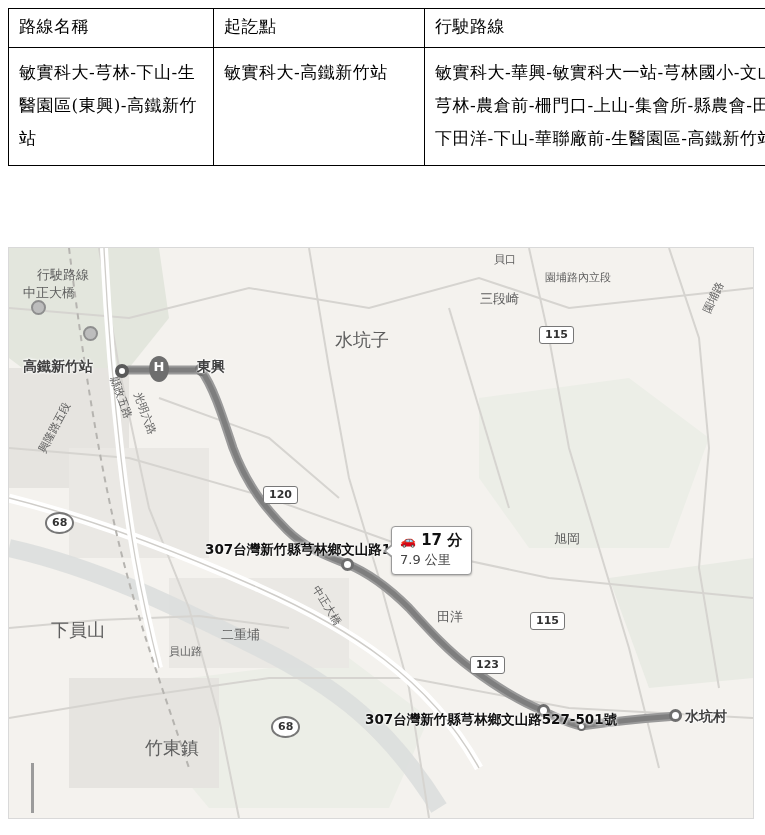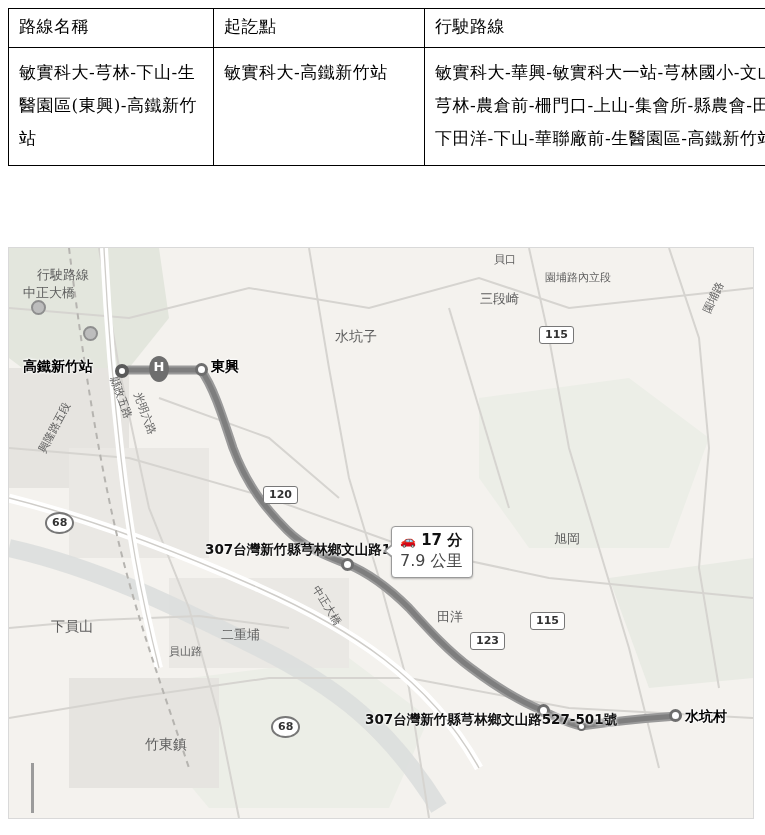--- a/index.html
+++ b/index.html
@@ -71,27 +71,27 @@
 
   .map-label {
     position: absolute;
     font-family: "DejaVu Sans", "Liberation Sans", sans-serif;
     color: #5d5d5d;
     white-space: nowrap;
     pointer-events: none;
   }
   .lbl-sm { font-size: 11px; }
   .lbl-md { font-size: 13px; }
-  .lbl-lg { font-size: 14px; }
+  .lbl-lg { font-size: 18px; }
 
   .poi-strong {
     position: absolute;
     font-family: "DejaVu Sans", "Liberation Sans", sans-serif;
     font-weight: bold;
-    color: #000000;
+    color: #404040;
     font-size: 14px;
     white-space: nowrap;
     text-shadow: 0 0 3px #fff, 0 0 3px #fff, 0 0 2px #fff;
   }
   .addr-label {
     position: absolute;
     font-family: "DejaVu Sans", "Liberation Sans", sans-serif;
     font-weight: bold;
     color: #111;
     font-size: 13.5px;
@@ -181,21 +181,21 @@
   }
   .callout .row1 {
     display: flex;
     align-items: center;
     gap: 5px;
     font-size: 15px;
     font-weight: bold;
     color: #111;
   }
   .callout .row2 {
-    font-size: 16px;
+    font-size: 13px;
     color: #444;
     margin-top: 1px;
   }
   .callout:after {
     content: "";
     position: absolute;
     left: -9px;
     top: 17px;
     width: 0; height: 0;
     border-top: 7px solid transparent;
@@ -306,21 +306,21 @@
       <div class="hospital-pin" style="left:140px; top:108px;">H</div>
       <div class="rail-dot" style="left:106px; top:116px;"></div>
 
       <div class="node" style="left:186px; top:115px;"></div>
       <div class="node" style="left:332px; top:310px;"></div>
       <div class="node" style="left:528px; top:456px;"></div>
       <div class="node small" style="left:568px; top:474px;"></div>
       <div class="node" style="left:660px; top:461px;"></div>
 
       <div class="poi-strong" style="left:14px; top:110px;">高鐵新竹站</div>
-      <div class="poi-strong" style="left:202px; top:110px;">東興</div>
+      <div class="poi-strong" style="left:188px; top:110px;">東興</div>
       <div class="poi-strong" style="left:676px; top:460px;">水坑村</div>
 
 
       <div class="addr-label" style="left:196px; top:292px; width:150px;">307台灣新竹縣芎林鄉文山路1275號</div>
       <div class="addr-label" style="left:356px; top:462px; width:180px;">307台灣新竹縣芎林鄉文山路527-501號</div>
 
       <div class="map-label lbl-md" style="left:28px; top:18px;">行駛路線</div>
       <div class="map-label lbl-md" style="left:14px; top:36px;">中正大橋</div>
       <div class="map-label lbl-lg" style="left:326px; top:80px;">水坑子</div>
       <div class="map-label lbl-md" style="left:471px; top:42px;">三段崎</div>
@@ -335,21 +335,21 @@
       <div class="map-label lbl-sm" style="left:296px; top:350px; transform:rotate(58deg);">中正大橋</div>
       <div class="map-label lbl-lg" style="left:136px; top:488px;">竹東鎮</div>
       <div class="map-label lbl-sm" style="left:18px; top:172px; transform:rotate(-62deg);">興隆路五段</div>
       <div class="map-label lbl-sm" style="left:90px; top:142px; transform:rotate(70deg);">縣政五路</div>
       <div class="map-label lbl-sm" style="left:114px; top:158px; transform:rotate(70deg);">光明六路</div>
 
       <div class="shield" style="left:530px; top:78px;">115</div>
       <div class="shield" style="left:254px; top:238px;">120</div>
       <div class="shield round" style="left:36px; top:264px;">68</div>
       <div class="shield" style="left:521px; top:364px;">115</div>
-      <div class="shield" style="left:461px; top:384px;">123</div>
+      <div class="shield" style="left:461px; top:408px;">123</div>
       <div class="shield round" style="left:262px; top:468px;">68</div>
 
       <div class="callout" style="left:382px; top:278px;">
         <div class="row1">
           <span class="car-ico">🚗</span>
           <span>17 分</span>
         </div>
         <div class="row2">7.9 公里</div>
       </div>
 

